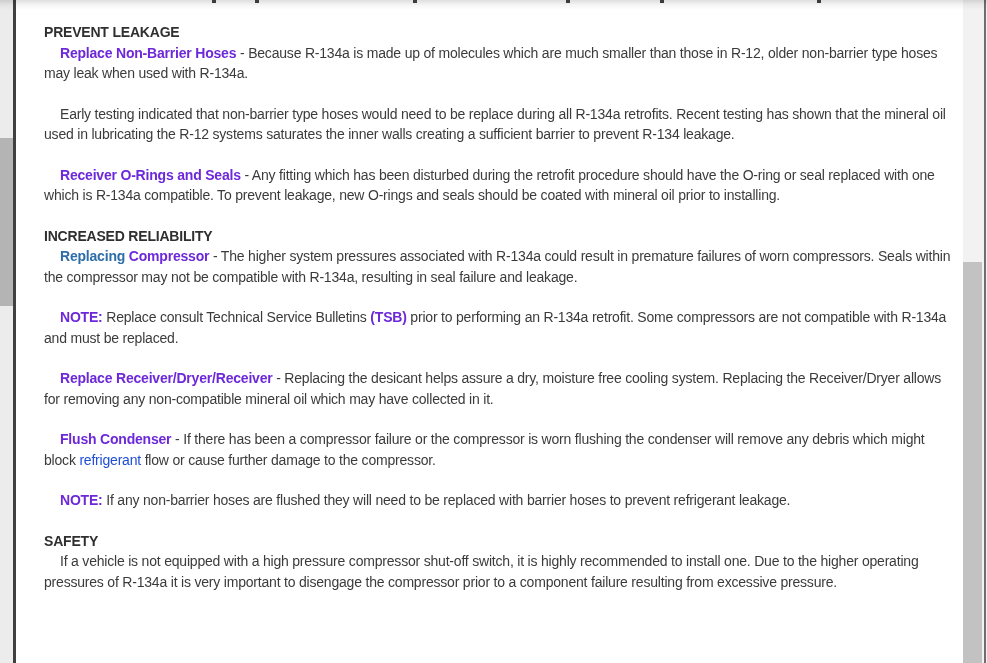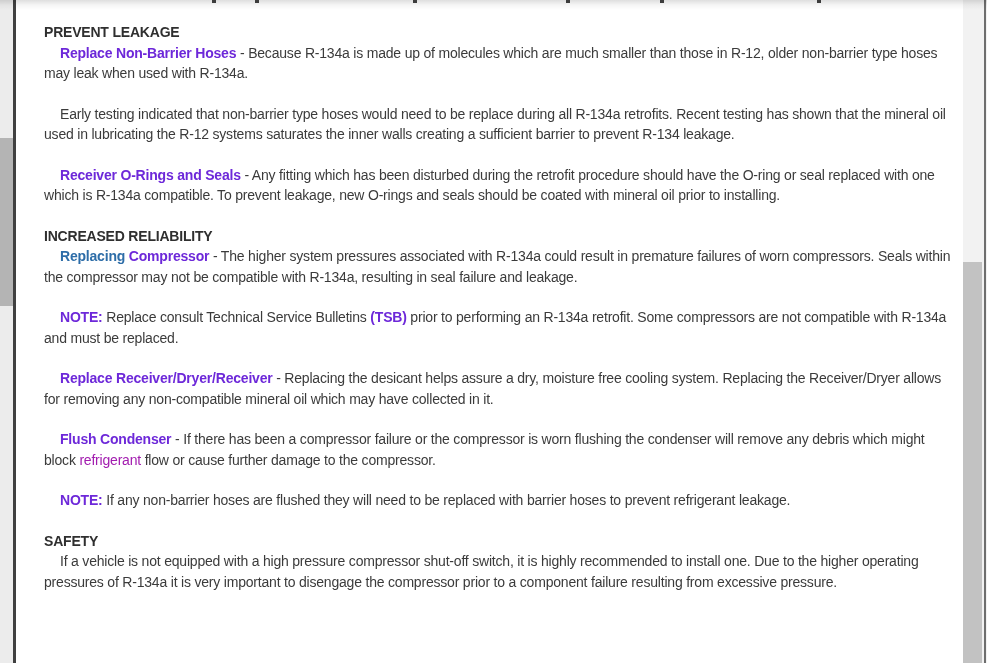--- a/index.html
+++ b/index.html
@@ -68,21 +68,21 @@
     font-weight: bold;
     color: #6d28d9;
   }
   .run.link-bold {
     font-weight: bold;
     color: #2d6da8;
     text-decoration: none;
     cursor: pointer;
   }
   .run.link {
-    color: #a21caf;
+    color: #1d4ed8;
     text-decoration: none;
     cursor: pointer;
   }
 
   
   .right-scrollbar-track {
     position: absolute;
     left: 963px; top: 0;
     width: 21px; height: 663px;
     background: #f2f2f2;

